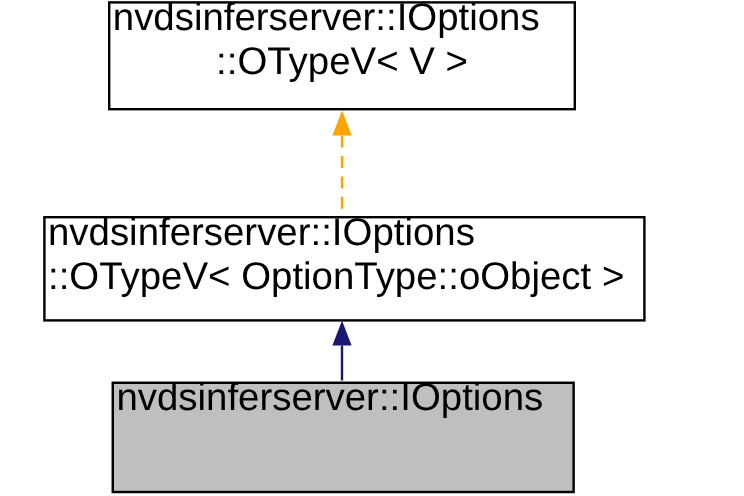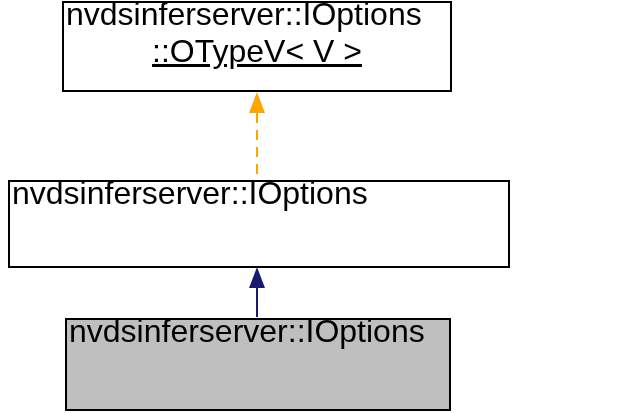--- a/index.html
+++ b/index.html
@@ -8,20 +8,21 @@
     background: #ffffff;
   }
   #stage {
     position: relative;
     width: 548px;
     height: 413px;
     background: #ffffff;
     overflow: hidden;
     font-family: "Liberation Sans", "DejaVu Sans", sans-serif;
     color: #000000;
+    margin-left: 28px;
   }
   .node {
     position: absolute;
     box-sizing: border-box;
     border: 2px solid #000000;
     background: #ffffff;
   }
   .node.current {
     background: #bfbfbf;
   }
@@ -31,21 +32,21 @@
   .nlabel {
     margin-top: -7px;        
     padding: 0 2px;
   }
   .ln {
     font-size: 32px;
     line-height: 37px;
     white-space: nowrap;
   }
   .ln.left   { text-align: left; }
-  .ln.center { text-align: center; text-decoration: underline; }
+  .ln.center { text-align: center; }
   #edge-label {
     position: absolute;
     left: 264px;
     top: 99px;
     font-size: 32px;
     line-height: 37px;
     white-space: nowrap;
   }
   #arrows {
     position: absolute;
@@ -64,20 +65,21 @@
   <div class="node" id="node-top">
     <div class="nlabel">
       <div class="ln left">nvdsinferserver::IOptions</div>
       <div class="ln center">::OTypeV&lt; V &gt;</div>
     </div>
   </div>
 
   <div class="node" id="node-middle">
     <div class="nlabel">
       <div class="ln left">nvdsinferserver::IOptions</div>
+      <div class="ln left">::OTypeV&lt; OptionType::oObject &gt;</div>
     </div>
   </div>
 
   <div class="node current" id="node-bottom">
     <div class="nlabel">
       <div class="ln left">nvdsinferserver::IOptions</div>
     </div>
   </div>
 
 

